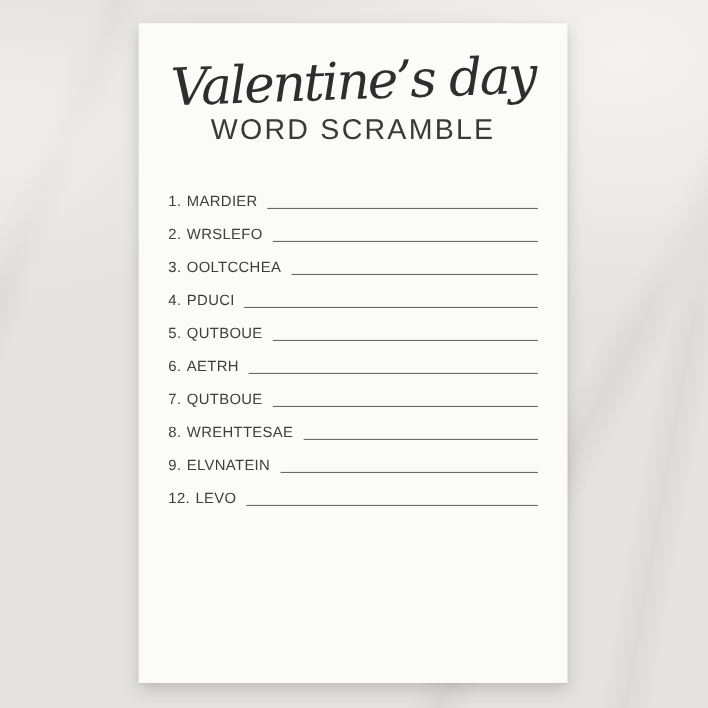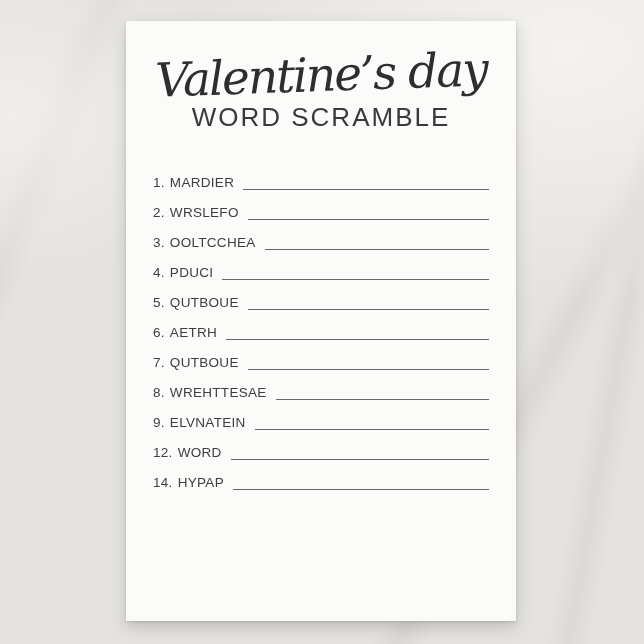--- a/index.html
+++ b/index.html
@@ -141,22 +141,17 @@
         <span class="word">WREHTTESAE</span>
         <span class="blank"></span>
       </div>
       <div class="row">
         <span class="num">9.</span>
         <span class="word">ELVNATEIN</span>
         <span class="blank"></span>
       </div>
       <div class="row">
         <span class="num">12.</span>
-        <span class="word">WORD</span>
-        <span class="blank"></span>
-      </div>
-      <div class="row">
-        <span class="num">14.</span>
-        <span class="word">HYPAP</span>
+        <span class="word">LEVO</span>
         <span class="blank"></span>
       </div>
     </div>
 </div>
 
 </body></html>

